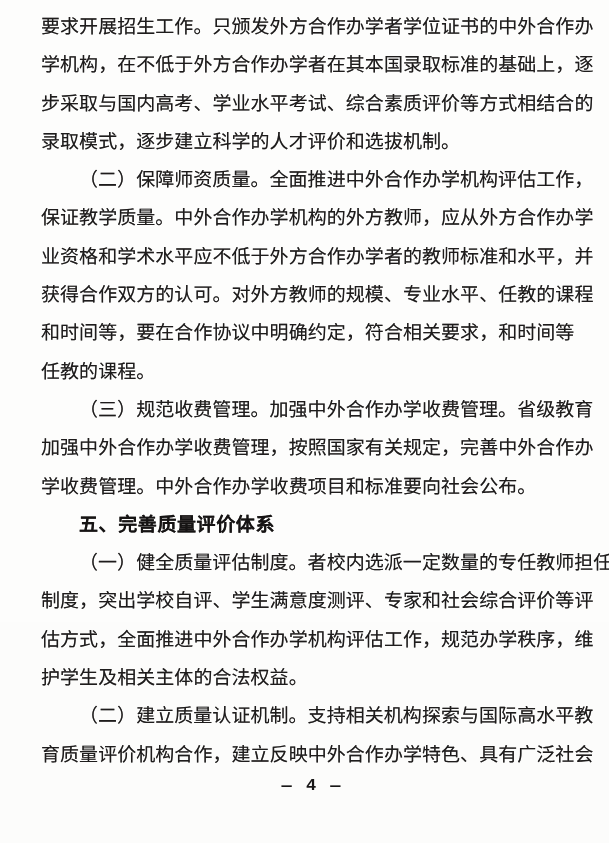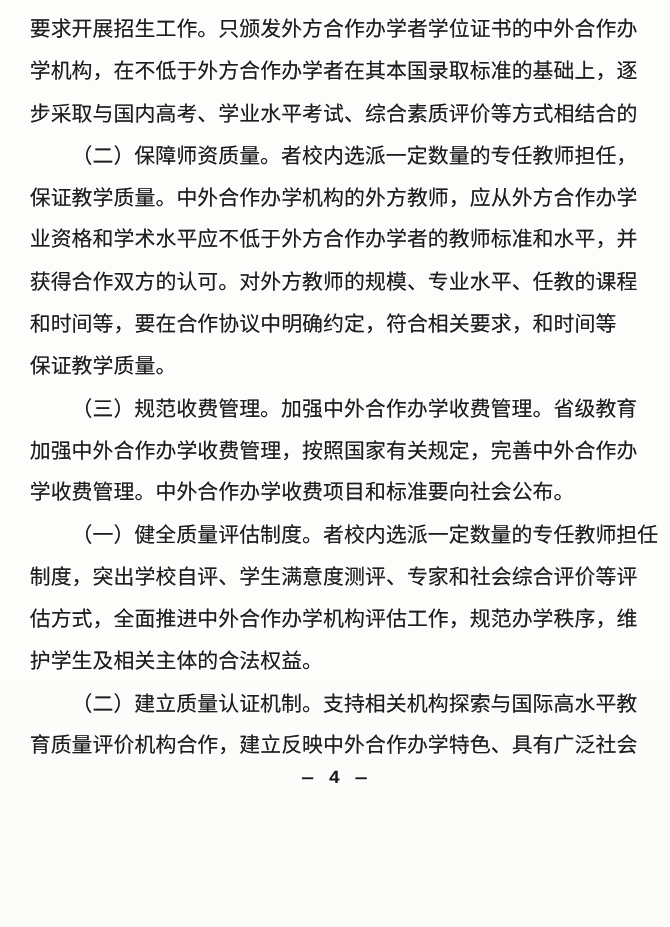--- a/index.html
+++ b/index.html
@@ -10,21 +10,21 @@
     width: 609px;
     height: 843px;
     background: #fcfcfb;
     overflow: hidden;
   }
   .page {
     position: relative;
     width: 609px;
     height: 622px;
     box-sizing: border-box;
-    padding: 9px 26px 0 27px;
+    padding: 9px 26px 0 41px;
     background: #fdfdfc;
     font-family: Liberation Mono, monospace;
     color: #1e1c1c;
   }
   .text-block {
     width: 556px;
   }
   .line {
     height: 38.3px;
     line-height: 38.3px;
@@ -52,29 +52,31 @@
   }
 </style>
 </head>
 <body>
 
 <div class="page">
   <div class="text-block">
       <div class="line">要求开展招生工作。只颁发外方合作办学者学位证书的中外合作办</div>
       <div class="line">学机构，在不低于外方合作办学者在其本国录取标准的基础上，逐</div>
       <div class="line">步采取与国内高考、学业水平考试、综合素质评价等方式相结合的</div>
-      <div class="line indent">（二）保障师资质量。者校内选派一定数量的专任教师担任，</div>
+      <div class="line">录取模式，逐步建立科学的人才评价和选拔机制。</div>
+      <div class="line indent">（二）保障师资质量。全面推进中外合作办学机构评估工作，</div>
       <div class="line">保证教学质量。中外合作办学机构的外方教师，应从外方合作办学</div>
       <div class="line">业资格和学术水平应不低于外方合作办学者的教师标准和水平，并</div>
       <div class="line">获得合作双方的认可。对外方教师的规模、专业水平、任教的课程</div>
       <div class="line">和时间等，要在合作协议中明确约定，符合相关要求，和时间等</div>
-      <div class="line">保证教学质量。</div>
+      <div class="line">任教的课程。</div>
       <div class="line indent">（三）规范收费管理。加强中外合作办学收费管理。省级教育</div>
       <div class="line">加强中外合作办学收费管理，按照国家有关规定，完善中外合作办</div>
       <div class="line">学收费管理。中外合作办学收费项目和标准要向社会公布。</div>
+      <div class="line indent bold">五、完善质量评价体系</div>
       <div class="line indent">（一）健全质量评估制度。者校内选派一定数量的专任教师担任</div>
       <div class="line">制度，突出学校自评、学生满意度测评、专家和社会综合评价等评</div>
       <div class="line">估方式，全面推进中外合作办学机构评估工作，规范办学秩序，维</div>
       <div class="line">护学生及相关主体的合法权益。</div>
       <div class="line indent">（二）建立质量认证机制。支持相关机构探索与国际高水平教</div>
       <div class="line">育质量评价机构合作，建立反映中外合作办学特色、具有广泛社会</div>
     </div>
   <div class="page-number">— 4 —</div>
 </div>
 

